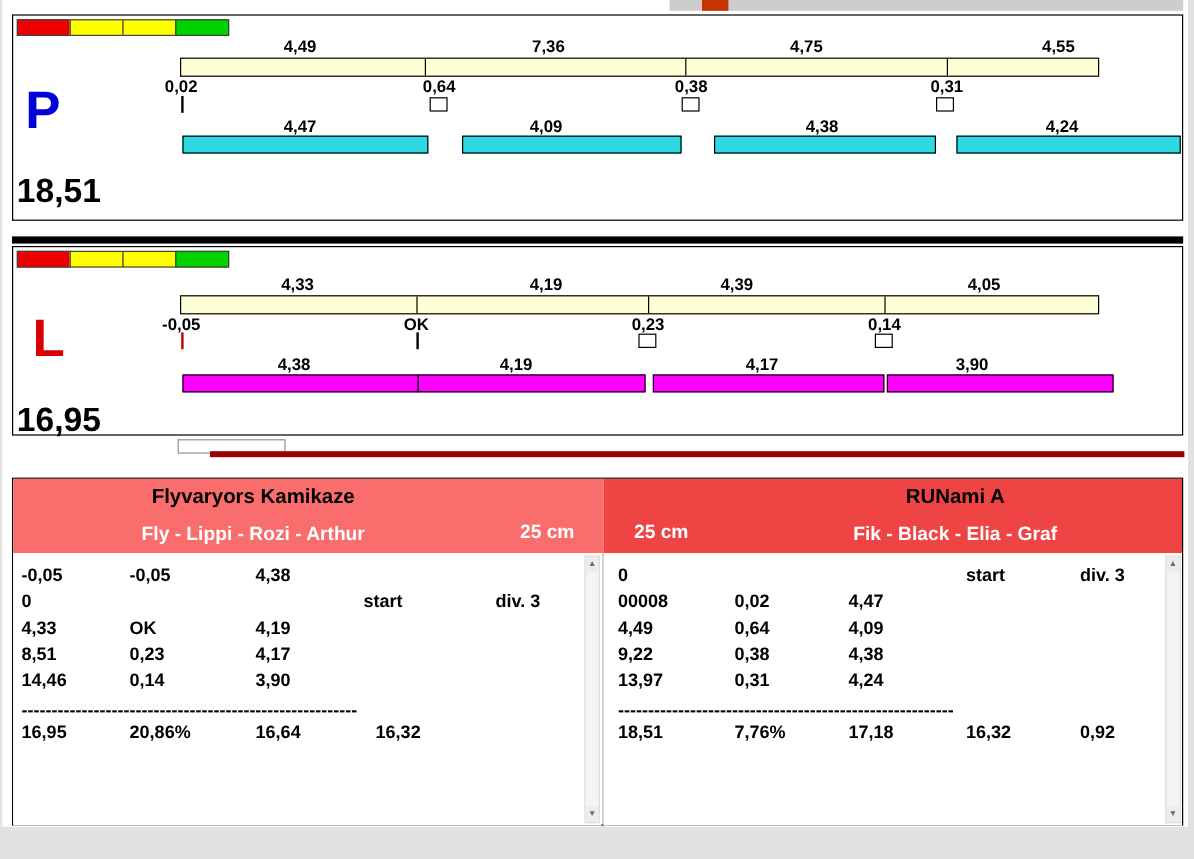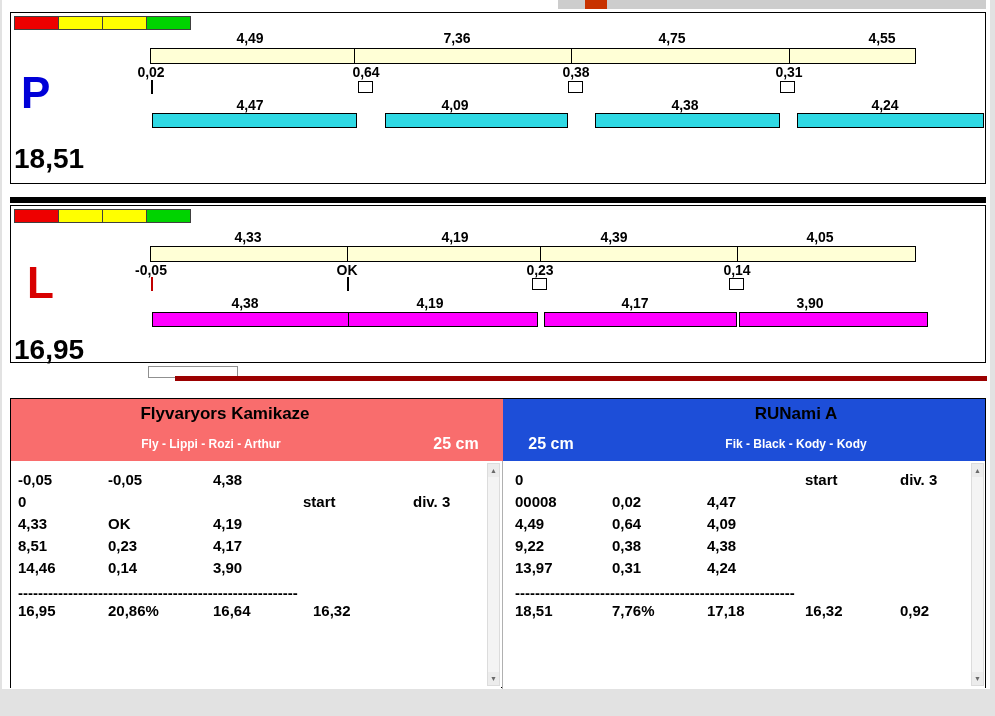--- a/index.html
+++ b/index.html
@@ -46,23 +46,23 @@
   #letter-l { color:#d80000; left:16px; top:55px; }
   .big-total { position:absolute; left:3px; font-size:28px; font-weight:bold; color:#000; line-height:1; }
 
   .under-box  { position:absolute; left:148px; top:366px; width:90px; height:12px; background:#fff; border:1px solid #909090; }
   .under-line { position:absolute; left:175px; top:376px; width:812px; height:5px; background:#9b0000; }
 
   
   #bottom { position:absolute; left:10px; top:398px; width:976px; height:290px; border:1px solid #000; background:#fff; }
   .hdr { position:absolute; top:0; height:62px; }
   #hdr-left  { left:0; width:492px; background:#f96d6d; }
-  #hdr-right { left:492px; width:482px; background:#1d4ed8; }
+  #hdr-right { left:492px; width:482px; background:#ef4444; }
   .team-name { position:absolute; font-size:17px; font-weight:bold; color:#000; text-align:center; }
-  .team-sub  { position:absolute; font-size:12px; font-weight:bold; color:#fff; text-align:center; }
+  .team-sub  { position:absolute; font-size:16px; font-weight:bold; color:#fff; text-align:center; }
   .team-h    { position:absolute; font-size:16px; font-weight:bold; color:#fff; text-align:center; }
   .datebox { position:absolute; left:389px; top:1px; width:207px; height:31px; background:#fff; border:1px solid #404040;
              font-size:17px; color:#000; text-align:center; line-height:29px; }
 
   .tablebox { position:absolute; top:62px; height:227px; background:#fff; }
   #table-left  { left:0; width:490px; }
   #table-right { left:492px; width:482px; }
   .vdiv { position:absolute; left:491px; top:62px; width:1px; height:228px; background:#b0b0b0; }
   .tc { position:absolute; font-size:15px; font-weight:bold; color:#000; white-space:nowrap; }
   .dash { position:absolute; font-size:15px; font-weight:bold; color:#000; overflow:hidden; height:15px; width:282px; white-space:nowrap; }
@@ -168,27 +168,27 @@
 
     <div class="big-letter" id="letter-l">L</div>
     <div class="big-total" style="top:130px">16,95</div>
   </div>
 
   <div class="under-box"></div>
   <div class="under-line"></div>
 
   <div id="bottom">
     <div class="hdr" id="hdr-left">
-      <div class="team-name" style="left:14px;top:5px;width:400px">Flyvaryors Kamikaze</div>
+      <div class="team-name" style="left:0;top:5px;width:400px">Flyvaryors Kamikaze</div>
       <div class="team-sub" style="left:0;top:38px;width:400px">Fly - Lippi - Rozi - Arthur</div>
       <div class="team-h" style="left:400px;top:36px;width:90px">25 cm</div>
     </div>
     <div class="hdr" id="hdr-right">
       <div class="team-name" style="left:108px;top:5px;width:370px">RUNami A</div>
-      <div class="team-sub" style="left:108px;top:38px;width:370px">Fik - Black - Kody - Kody</div>
+      <div class="team-sub" style="left:108px;top:38px;width:370px">Fik - Black - Elia - Graf</div>
       <div class="team-h" style="left:8px;top:36px;width:80px">25 cm</div>
     </div>
 
     <div class="tablebox" id="table-left">
       <span class="tc" style="left:7px;top:10px">-0,05</span>
       <span class="tc" style="left:97px;top:10px">-0,05</span>
       <span class="tc" style="left:202px;top:10px">4,38</span>
 
       <span class="tc" style="left:7px;top:32px">0</span>
       <span class="tc" style="left:292px;top:32px">start</span>

